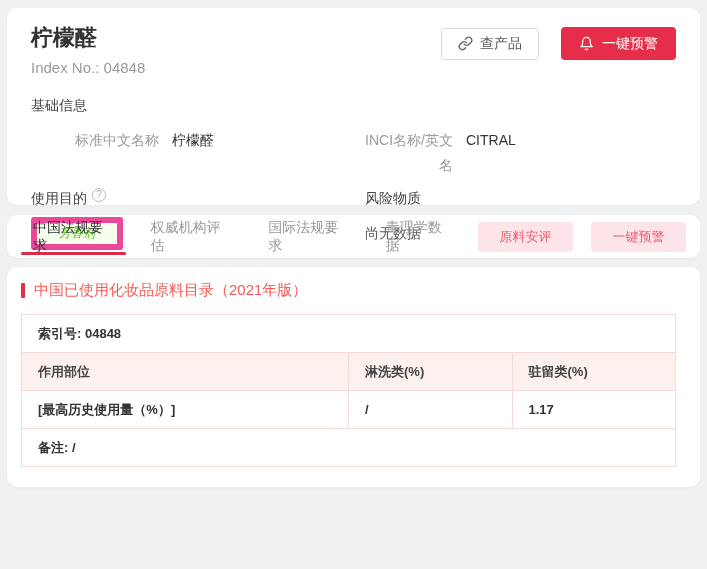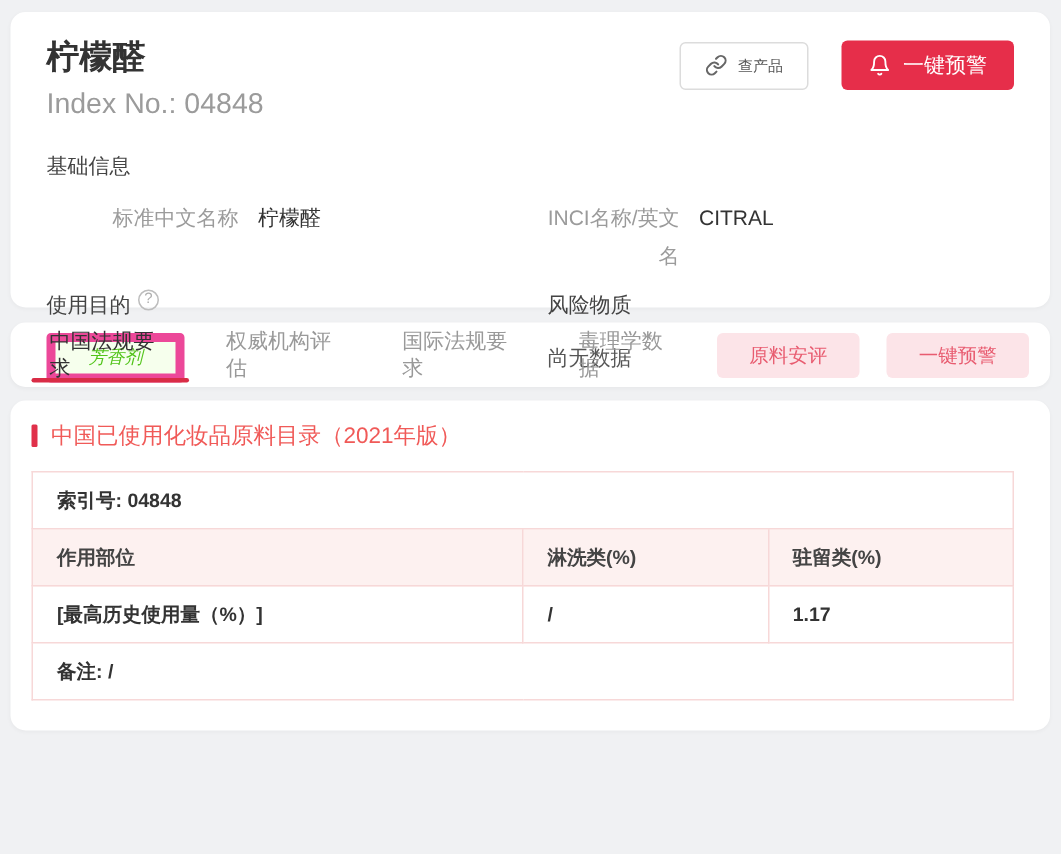--- a/index.html
+++ b/index.html
@@ -16,27 +16,27 @@
     margin: 0 7px;
     border-radius: 10px;
     box-shadow: 0 1px 3px rgba(0,0,0,0.04);
   }
 
   
   .card-top { margin-top: 8px; height: 197px; padding: 16px 24px 0 24px; }
   .head-flex { display: flex; align-items: flex-start; }
   .title-block { flex: 1; }
   .page-title { font-size: 22px; line-height: 28px; font-weight: 700; color: #333; }
-  .index-no { margin-top: 7px; font-size: 19px; color: #9b9b9b; }
+  .index-no { margin-top: 7px; font-size: 15px; color: #9b9b9b; }
   .head-actions { display: flex; align-items: center; gap: 22px; margin-top: 3px; }
   .btn-outline {
     display: flex; align-items: center; gap: 7px;
     height: 32px; padding: 0 16px;
     background: #fff; border: 1px solid #dcdcdc; border-radius: 4px;
-    font-size: 10px; color: #555; cursor: pointer;
+    font-size: 14px; color: #555; cursor: pointer;
   }
   .btn-red {
     display: flex; align-items: center; gap: 8px;
     height: 33px; padding: 0 18px;
     background: #e62e4a; border: none; border-radius: 4px;
     font-size: 14px; color: #fff; cursor: pointer;
   }
   .icon-svg { display: inline-flex; }
   .section-label { margin-top: 21px; font-size: 14px; color: #444; }
   .fields { margin-top: 13px; }

